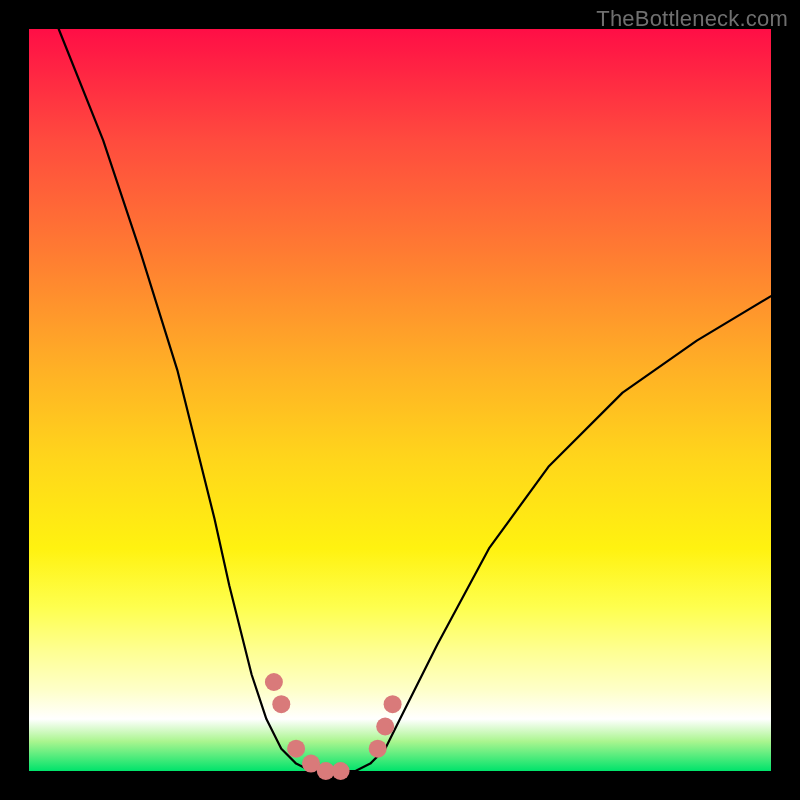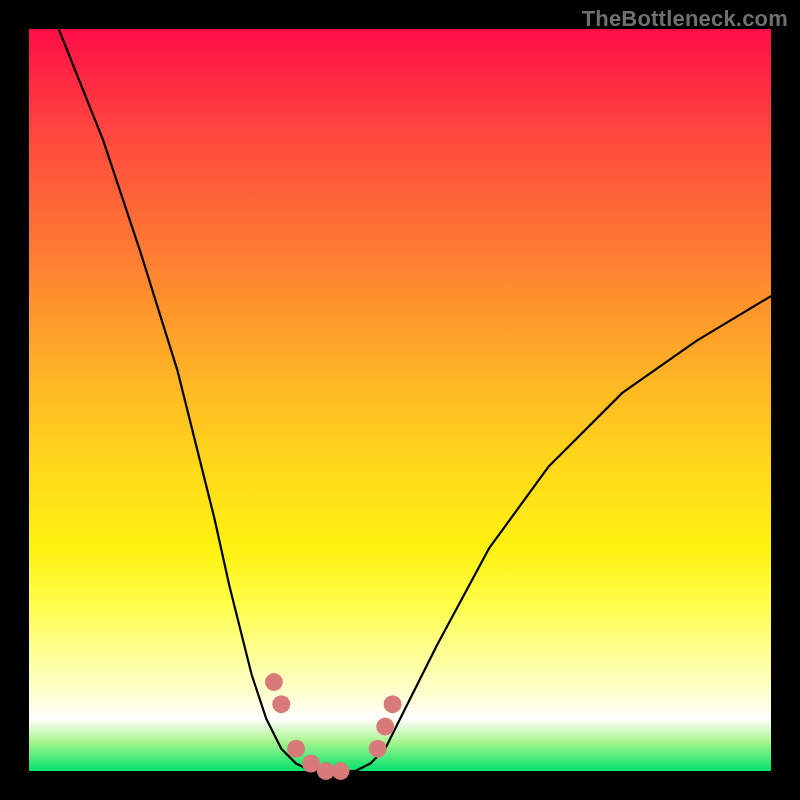--- a/index.html
+++ b/index.html
@@ -32,21 +32,21 @@
       #aaf58f 96%,
       #00e36b 100%
     );
   }
   .watermark {
     position: absolute;
     top: 6px;
     right: 12px;
     color: #6f6f6f;
     font-size: 22px;
-    font-weight: 700;
+    font-weight: 400;
     letter-spacing: 0.2px;
   }
   svg.overlay {
     position: absolute;
     left: 0;
     top: 0;
     width: 800px;
     height: 800px;
     pointer-events: none;
   }

